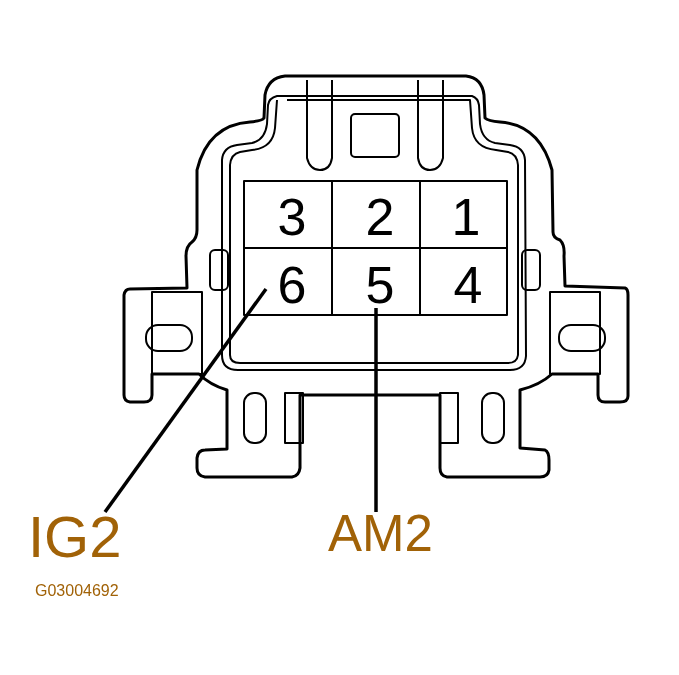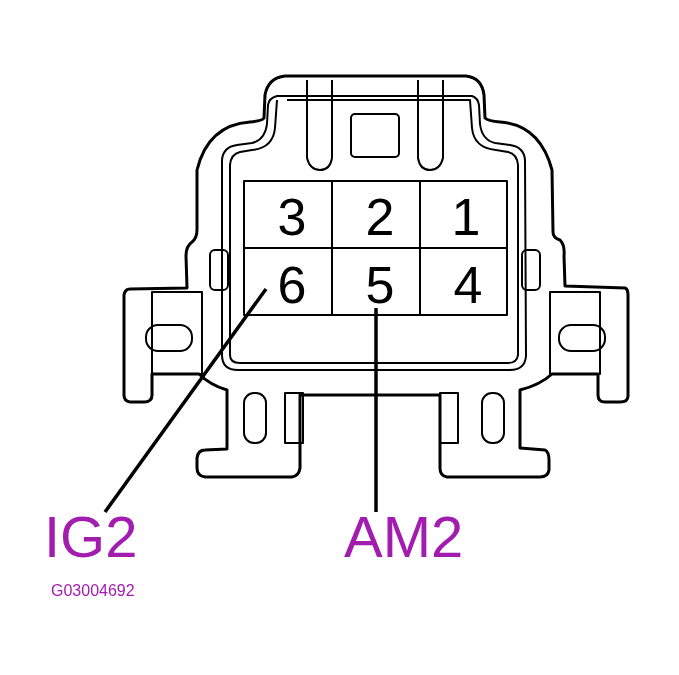--- a/index.html
+++ b/index.html
@@ -1,23 +1,23 @@
 <!DOCTYPE html>
 <html><head>
 <meta charset="utf-8">
 <style>
   html, body { margin:0; padding:0; background:#ffffff; }
   body { width:679px; height:675px; position:relative; overflow:hidden; font-family:"Liberation Sans", sans-serif; }
   svg { position:absolute; left:0; top:0; }
   .ln { fill:none; stroke:#000; stroke-width:3; stroke-linejoin:round; stroke-linecap:round; }
   .thin { fill:none; stroke:#000; stroke-width:2; stroke-linejoin:round; }
   .pin { font-family:"Liberation Sans", sans-serif; font-size:52px; fill:#000; text-anchor:middle; }
-  .lbl { position:absolute; font-family:"Liberation Sans", sans-serif; color:#a21caf; line-height:1; white-space:nowrap;margin-left:16px; }
+  .lbl { position:absolute; font-family:"Liberation Sans", sans-serif; color:#a16207; line-height:1; white-space:nowrap; }
   #lbl-ig2 { left:28px; top:508px; font-size:58px; }
-  #lbl-am2 { left:328px; top:508px; font-size:58px; }
+  #lbl-am2 { left:328px; top:508px; font-size:51px; }
   #lbl-code { left:35px; top:583px; font-size:16px; }
 </style>
 </head>
 <body>
 
 <svg width="679" height="675" viewBox="0 0 679 675">
 
   <path class="ln" d="M285,76 L466,76 Q482,78 484,95 L485,118 Q488,121 500,122 Q540,125 552,170 L553,232 Q553,238 560,240 Q565,245 564,256 L565,286
            L625,288 Q628,289 628,295 L628,396 Q628,402 620,402 L605,402 Q598,402 598,395 L598,374 L552,374
            Q540,385 520,390 L520,448 L545,450 Q549,452 549,460 L549,470 Q548,477 540,477 L447,477 Q440,476 440,468 L440,395

